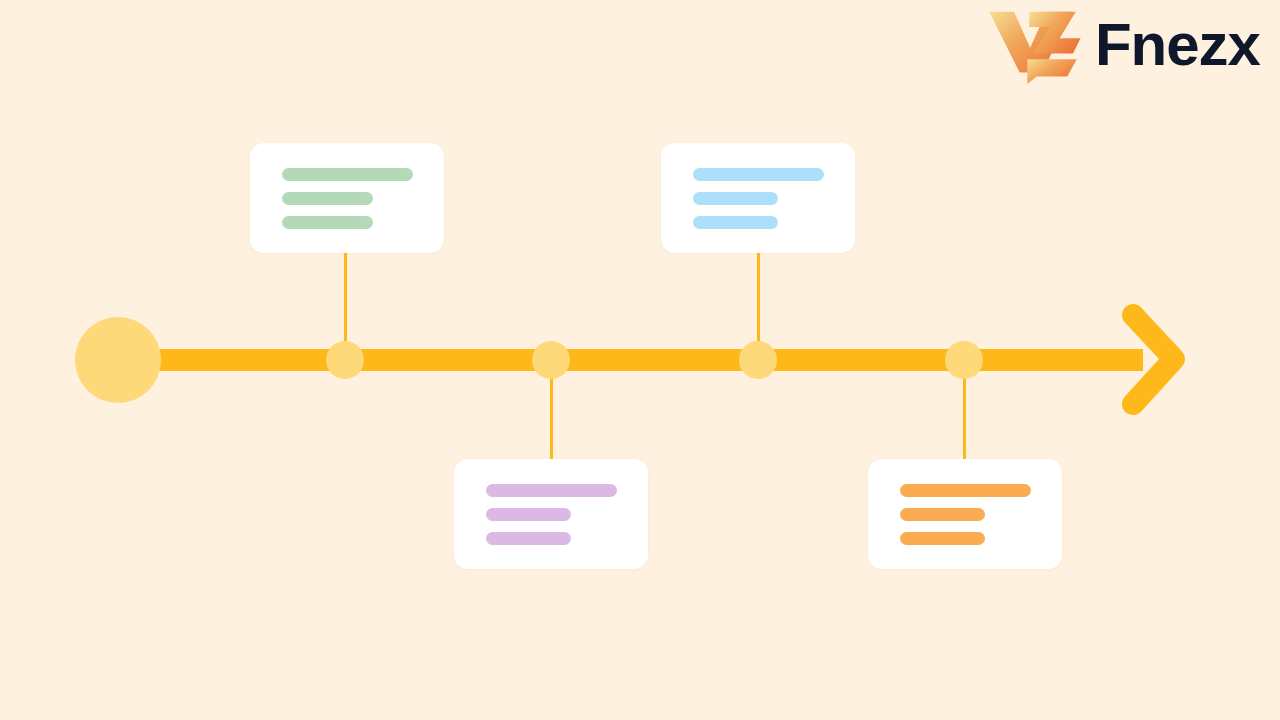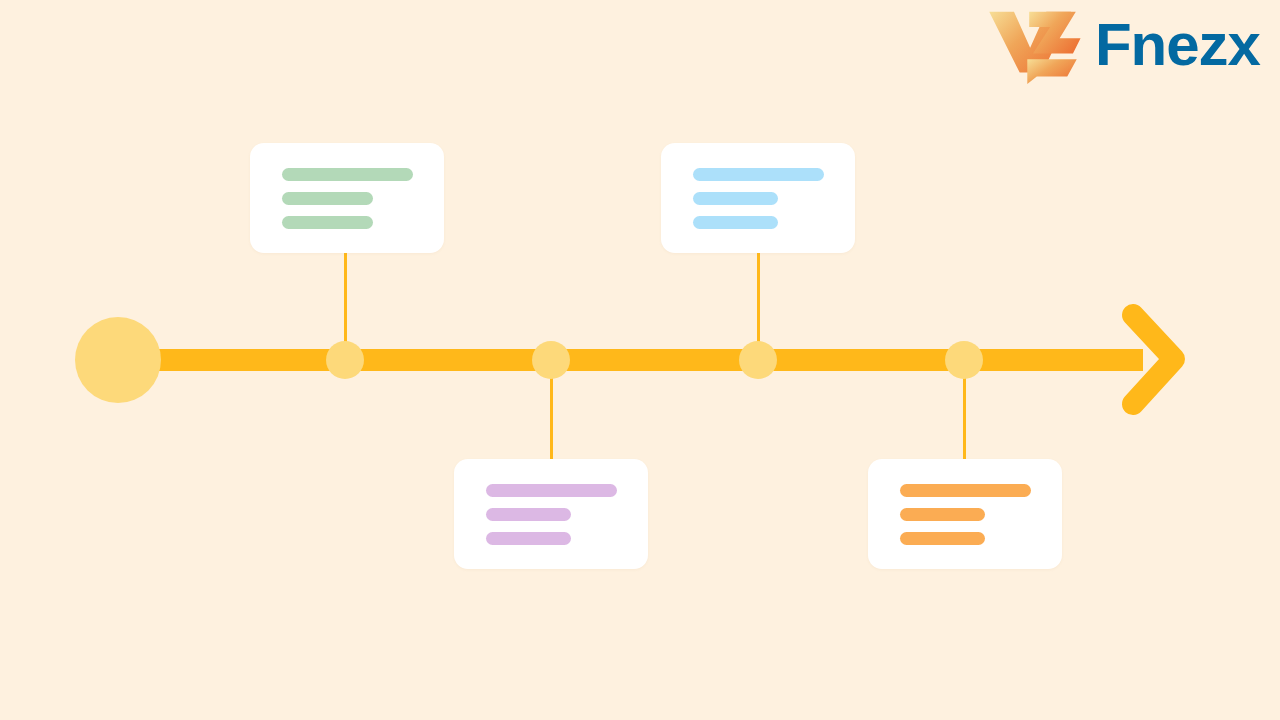--- a/index.html
+++ b/index.html
@@ -129,16 +129,16 @@
           <stop offset="100%" stop-color="#ED7436"></stop>
         </linearGradient>
       </defs>
 
       <path d="M4 6 H30 L47 44 L64 6 H90 L60 70 H36 Z" fill="url(#vfgrad)"></path>
 
       <path d="M46 6 H95 L78 34 H100 L92 50 H50 L68 22 H46 Z" fill="url(#vfgrad)"></path>
 
       <path d="M44 56 H96 L86 74 H54 L44 82 Z" fill="url(#vfgrad)"></path>
     </svg>
-    <div class="brand-name" style="color: #0369a1;">Fnezx</div>
+    <div class="brand-name" style="color: #0f172a;">Fnezx</div>
   </div>
 
 </div>
 
 </body></html>

